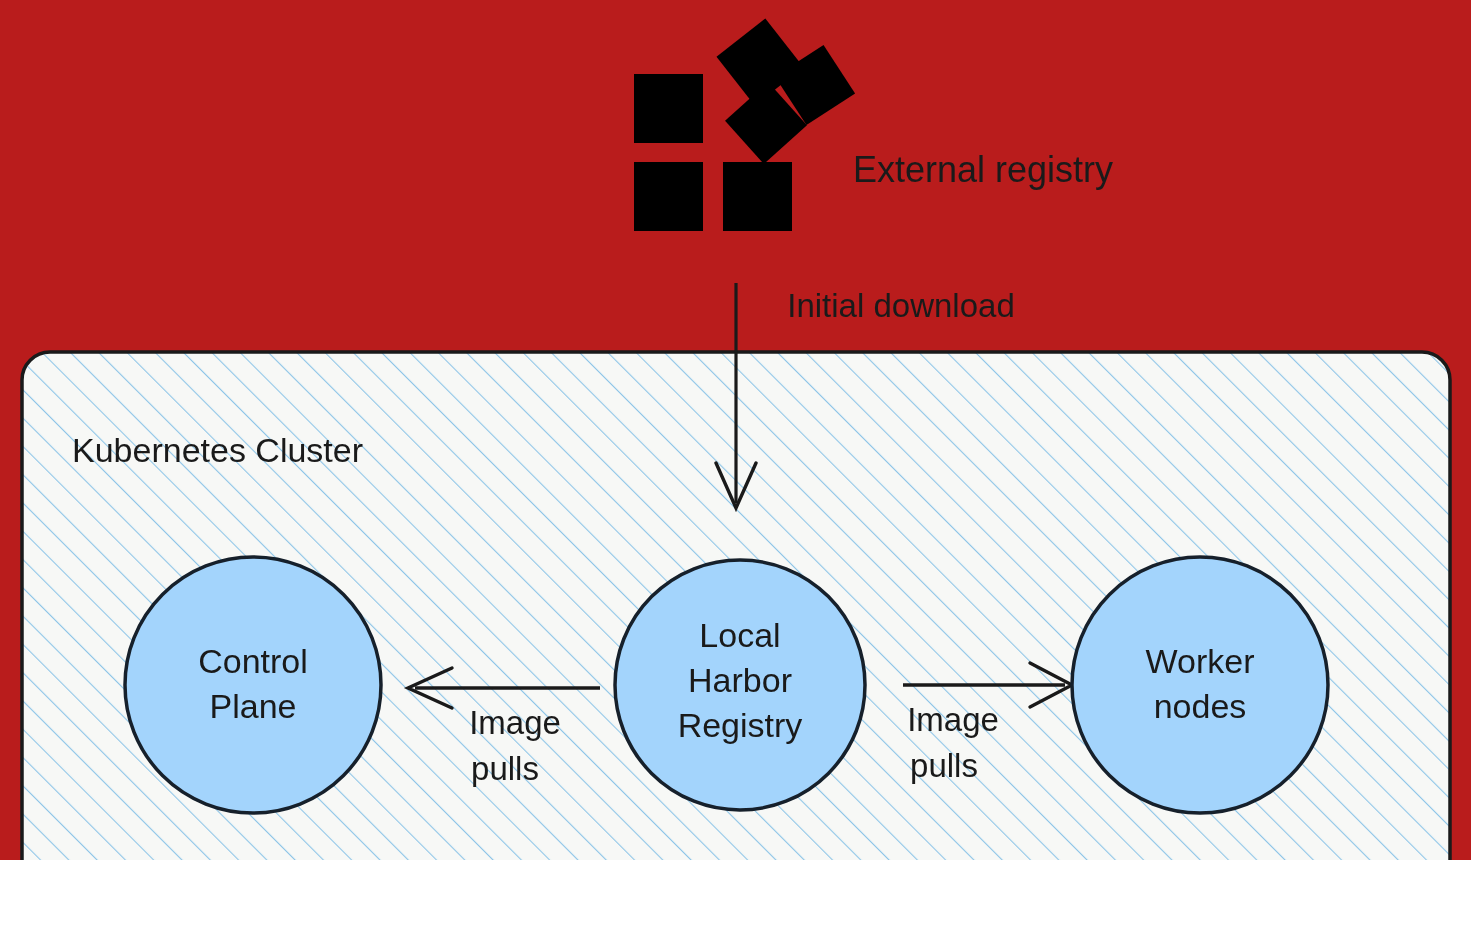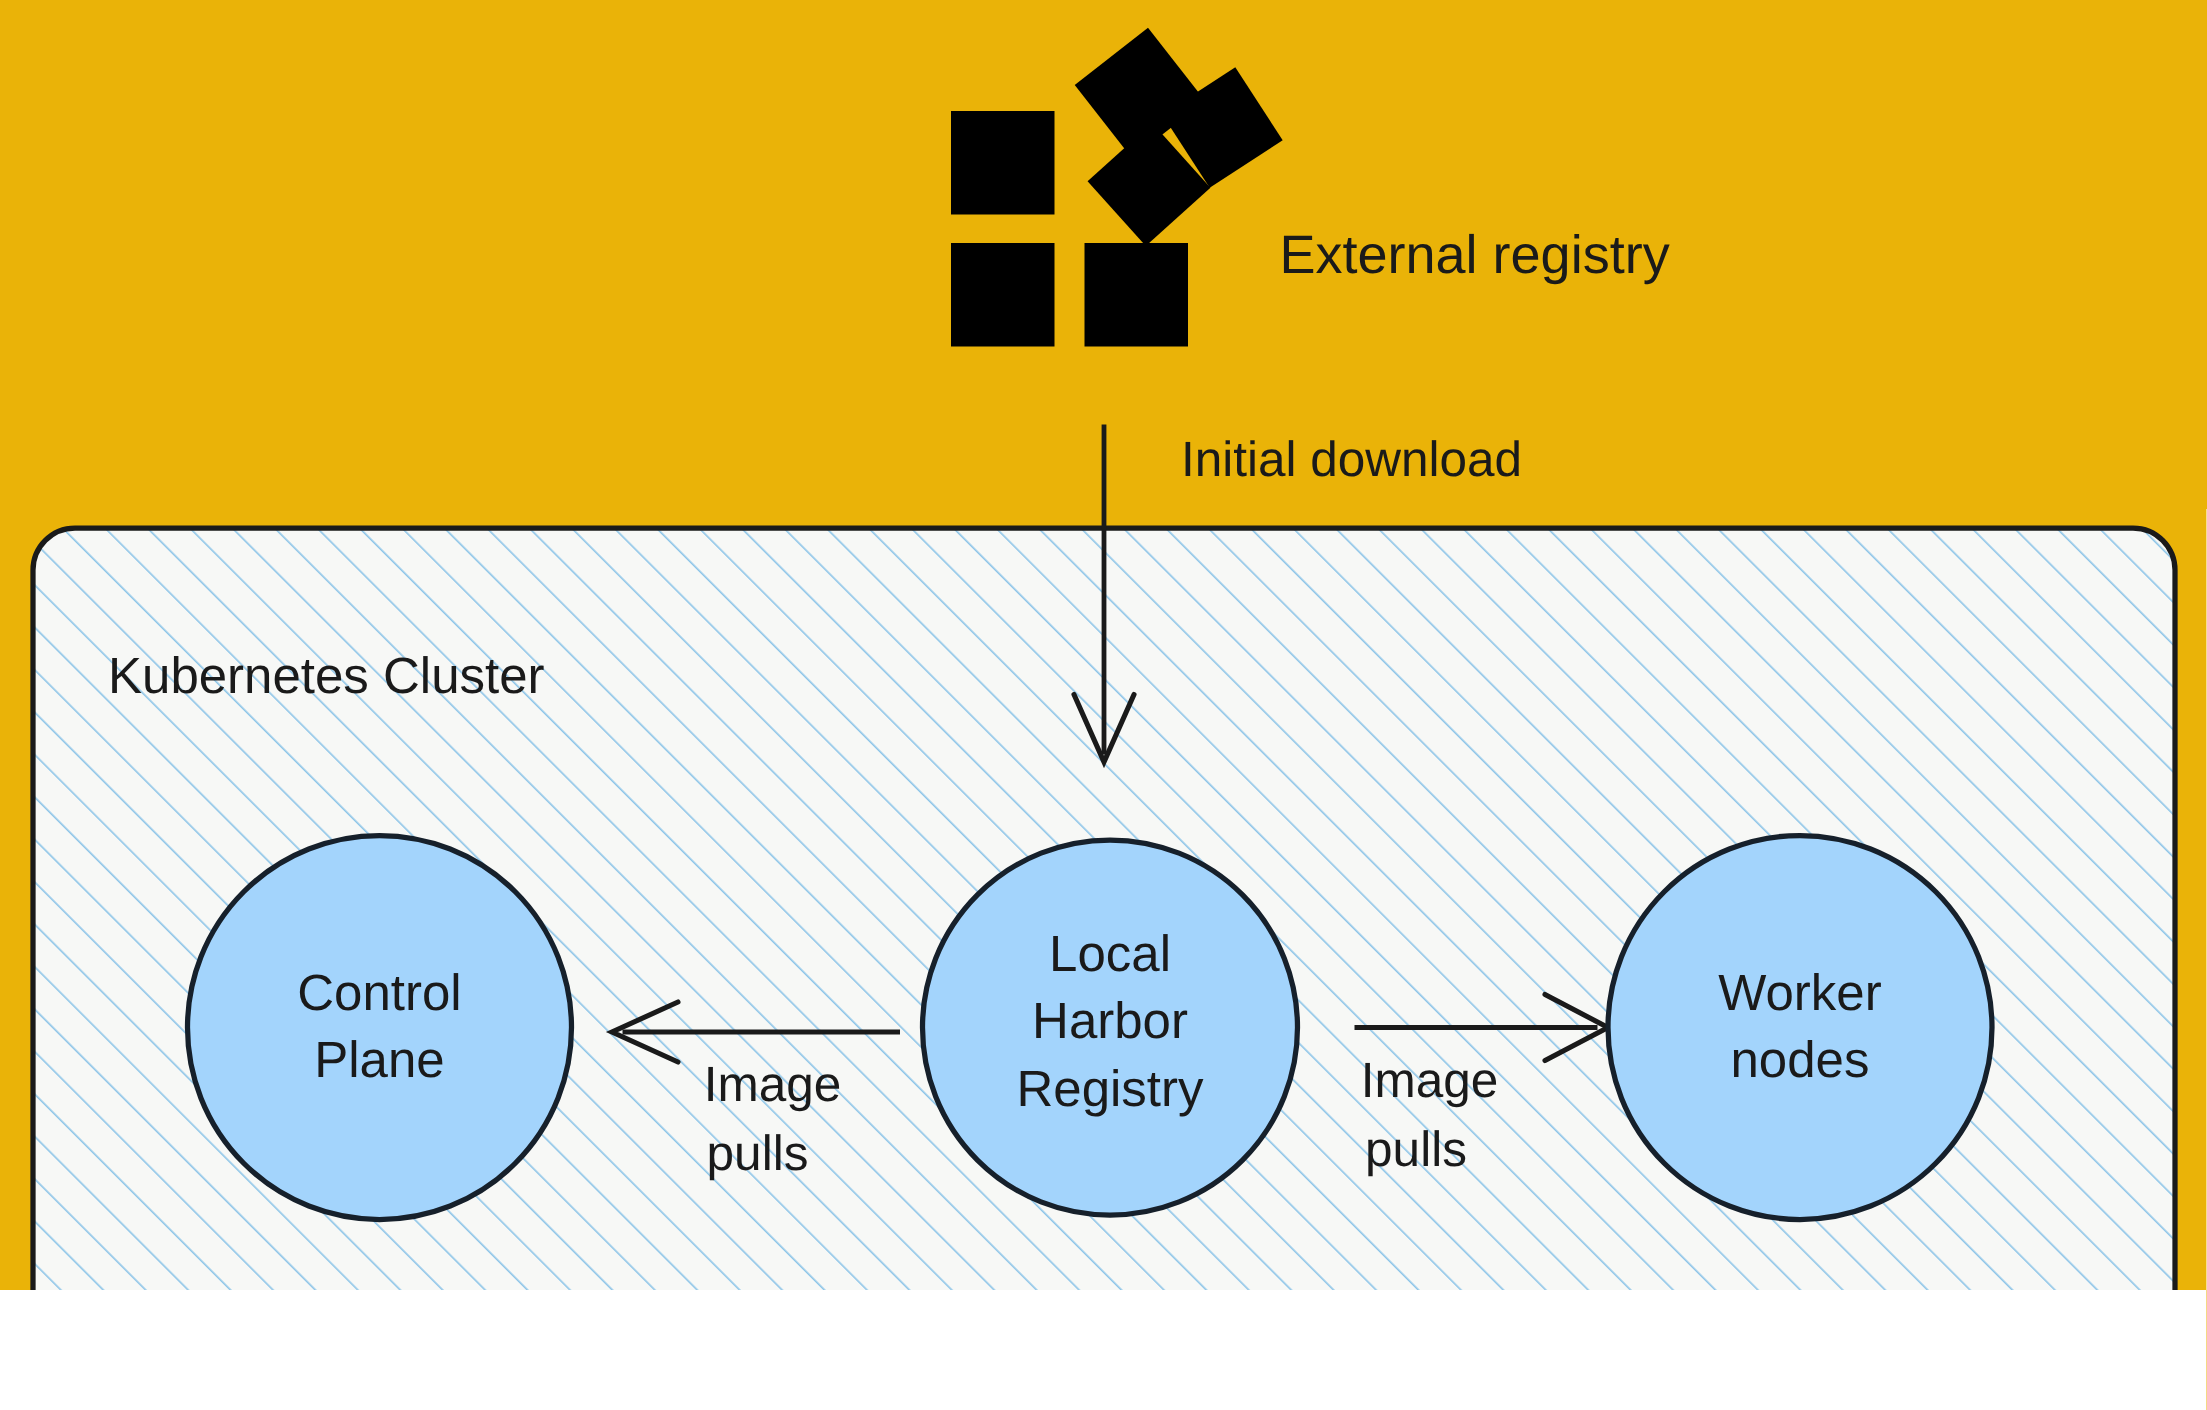--- a/index.html
+++ b/index.html
@@ -8,21 +8,21 @@
     padding: 0;
     background: #ffffff;
   }
   body {
     font-family: "Liberation Sans", sans-serif;
   }
   #canvas {
     position: relative;
     width: 1471px;
     height: 860px;
-    background: #eab308;
+    background: #b91c1c;
     overflow: hidden;
     text-decoration: underline;
   }
   #diagram-svg {
     position: absolute;
     left: 0;
     top: 0;
     width: 1471px;
     height: 940px;
   }

